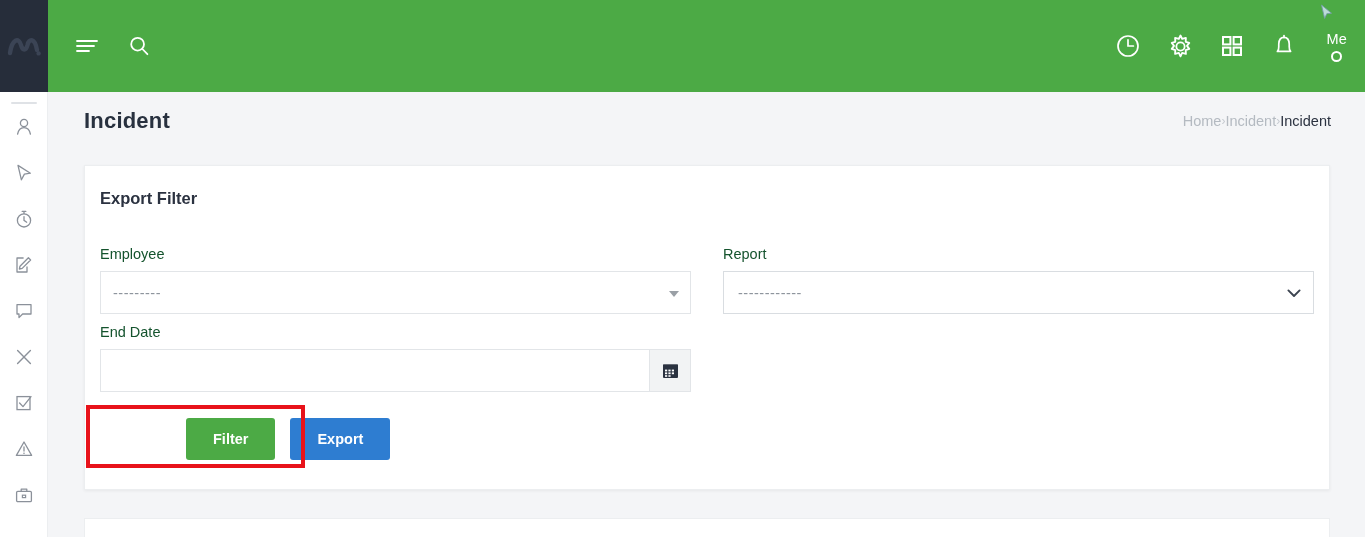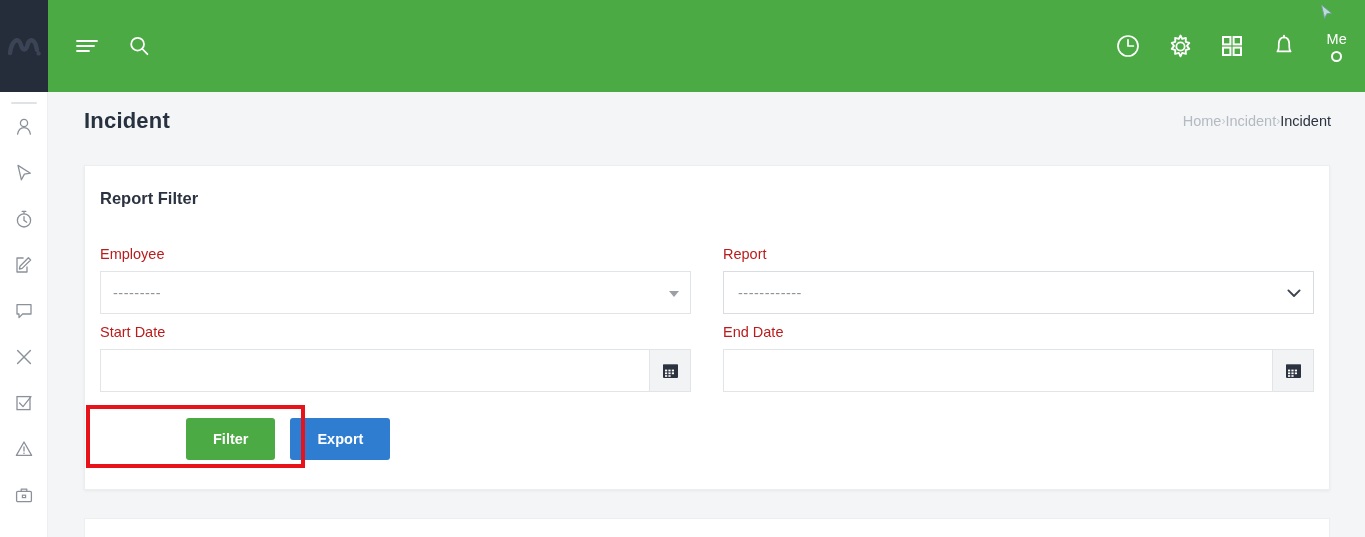--- a/index.html
+++ b/index.html
@@ -102,21 +102,21 @@
   #form-grid {
     margin: 38px 15px 0 15px;
     display: grid;
     grid-template-columns: 1fr 1fr;
     column-gap: 32px;
     row-gap: 0;
   }
   .field { padding-bottom: 10px; }
   .field-label {
     display: block;
-    font-size: 14.5px; color: #b91c1c; margin-bottom: 9px;
+    font-size: 14.5px; color: #14532d; margin-bottom: 9px;
   }
 
   
   .select2 {
     position: relative;
     height: 43px;
     border: 1px solid #e2e5e8;
     background: #fff;
     display: flex; align-items: center;
   }
@@ -346,21 +346,21 @@
     <div id="breadcrumb">
       <span class="crumb">Home</span>
       <span class="crumb-sep">›</span>
       <span class="crumb">Incident</span>
       <span class="crumb-sep">›</span>
       <span class="crumb active">Incident</span>
     </div>
   </div>
 
   <div id="filter-card">
-    <div id="card-title">Report Filter</div>
+    <div id="card-title">Export Filter</div>
 
     <div id="form-grid">
 
       <div class="field">
         <label class="field-label">Employee</label>
         <div class="select2">
           <span class="s2-val">---------</span>
           <span class="s2-arrow"></span>
         </div>
       </div>
@@ -368,42 +368,20 @@
       <div class="field">
         <label class="field-label">Report</label>
         <div class="nselect">
           <span class="n-val">------------</span>
           <svg class="n-chev" width="14" height="9" viewBox="0 0 14 9">
             <path d="M1.4 1.4 L7 7 L12.6 1.4" fill="none" stroke="#3c4450" stroke-width="1.9" stroke-linecap="round" stroke-linejoin="round"></path>
           </svg>
         </div>
       </div>
 
-      <div class="field">
-        <label class="field-label">Start Date</label>
-        <div class="input-group">
-          <input class="ig-input" type="text" value="" style="">
-          <div class="ig-btn">
-            <svg width="17" height="17" viewBox="0 0 17 17">
-              <rect x="1" y="2.6" width="15" height="13.4" rx="1" fill="#2b3240"></rect>
-              <rect x="1" y="2.6" width="15" height="3.6" fill="#2b3240"></rect>
-              <g fill="#ffffff">
-                <rect x="3" y="7.6" width="2.2" height="1.8"></rect>
-                <rect x="6.4" y="7.6" width="2.2" height="1.8"></rect>
-                <rect x="9.8" y="7.6" width="2.2" height="1.8"></rect>
-                <rect x="3" y="10.4" width="2.2" height="1.8"></rect>
-                <rect x="6.4" y="10.4" width="2.2" height="1.8"></rect>
-                <rect x="9.8" y="10.4" width="2.2" height="1.8"></rect>
-                <rect x="3" y="13.2" width="2.2" height="1.6"></rect>
-                <rect x="6.4" y="13.2" width="2.2" height="1.6"></rect>
-              </g>
-            </svg>
-          </div>
-        </div>
-      </div>
 
       <div class="field">
         <label class="field-label">End Date</label>
         <div class="input-group">
           <input class="ig-input" type="text" value="" style="">
           <div class="ig-btn">
             <svg width="17" height="17" viewBox="0 0 17 17">
               <rect x="1" y="2.6" width="15" height="13.4" rx="1" fill="#2b3240"></rect>
               <rect x="1" y="2.6" width="15" height="3.6" fill="#2b3240"></rect>
               <g fill="#ffffff">

